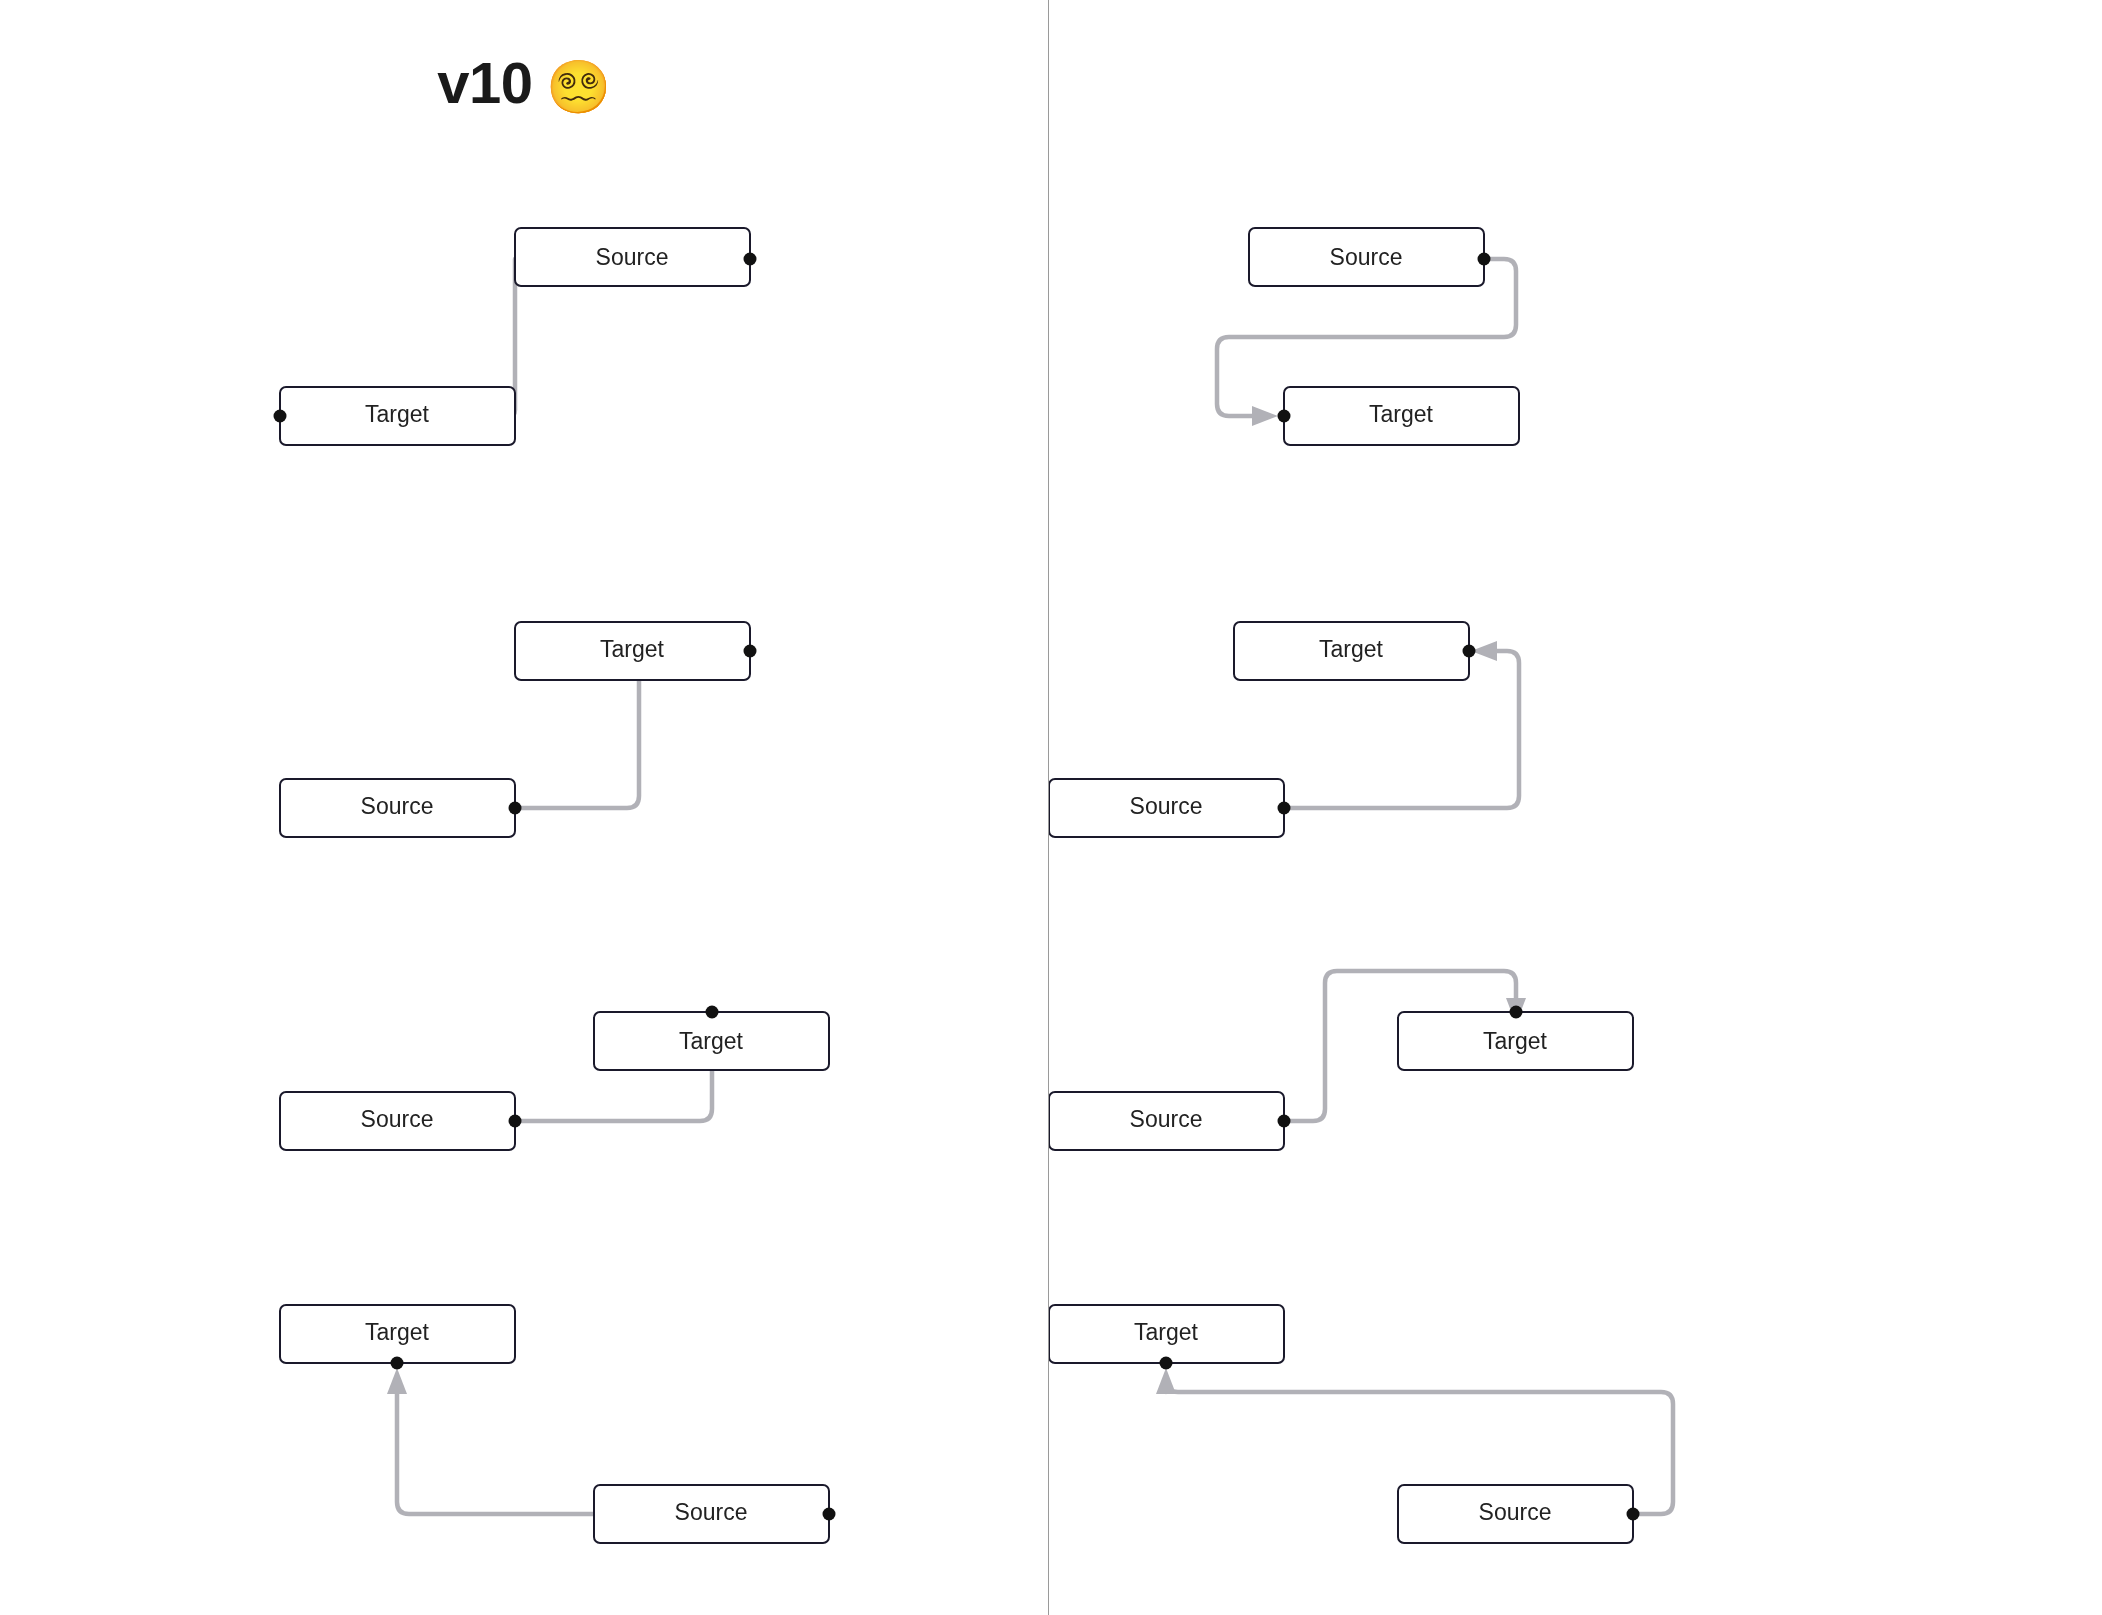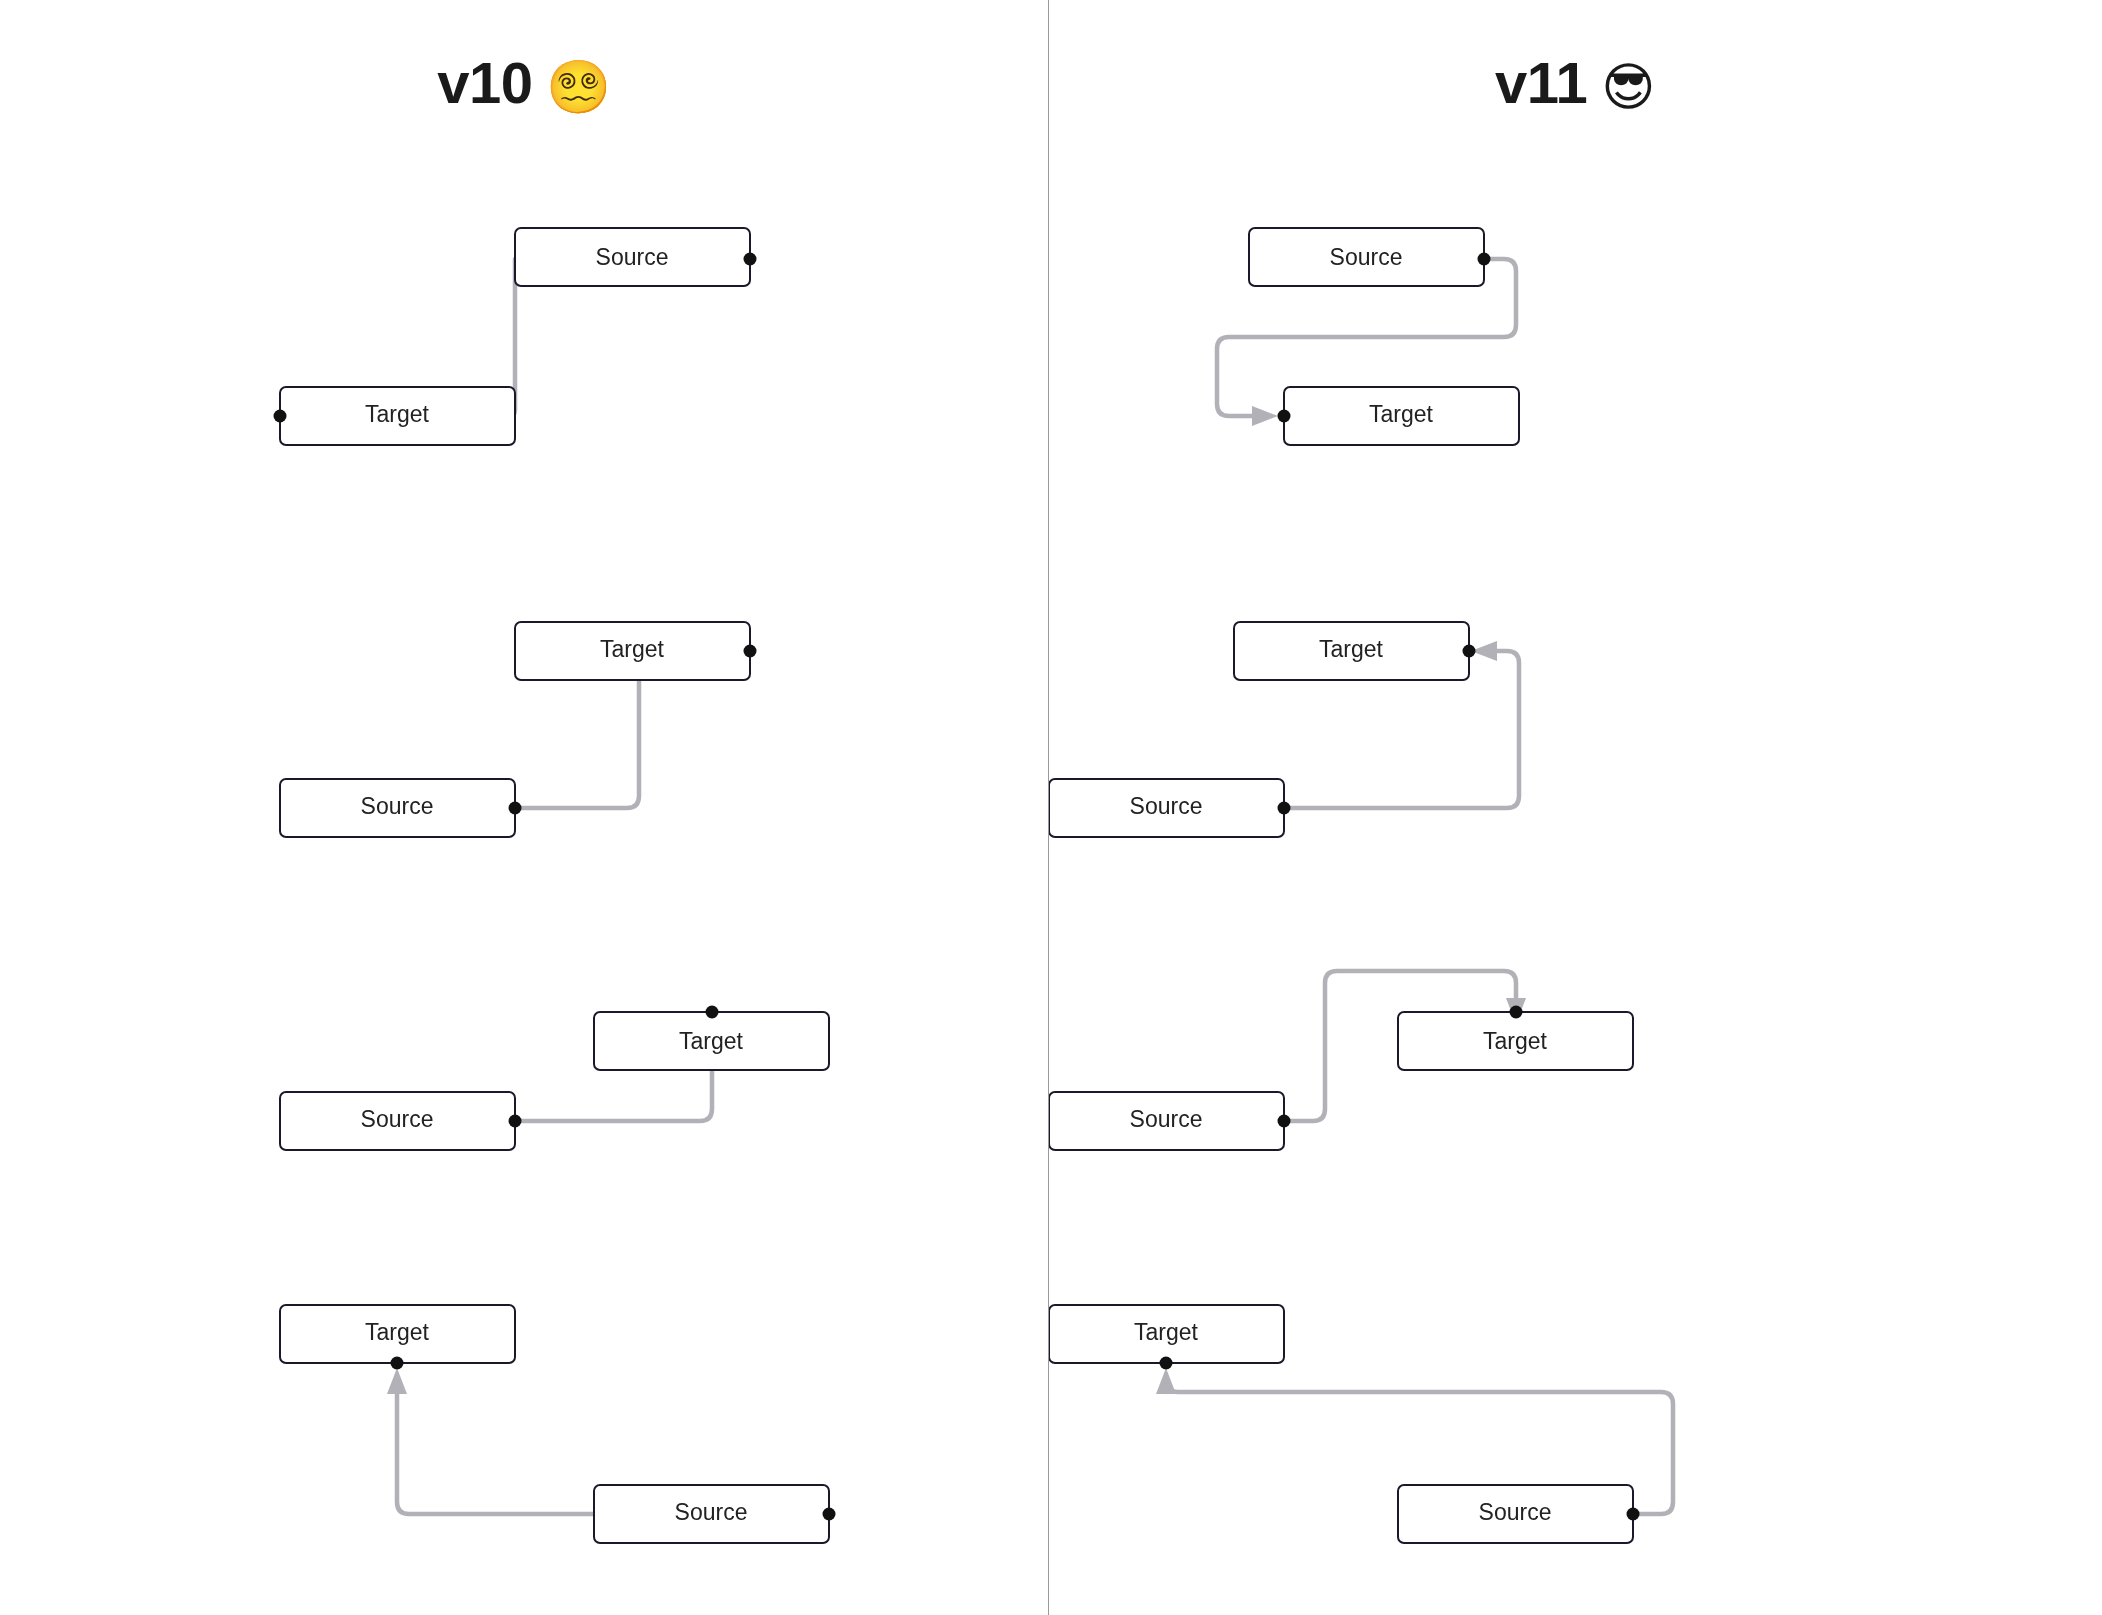--- a/index.html
+++ b/index.html
@@ -188,23 +188,20 @@
           <text class="node-label" x="711" y="1514">Source</text>
           <circle class="handle-dot" cx="829" cy="1514" r="6.5"></circle>
         </g>
       </g>
 
     </svg>
   </div>
 
   <div class="panel panel-right">
 
-    <div class="panel-title">
-      <span>v11</span><span class="emoji">😎</span>
-    </div>
 
     <svg class="stage" viewBox="0 0 1054 1615" width="1054" height="1615">
 
       <g>
         <path class="edge-path" d="M 436 259 L 456 259 Q 468 259 468 271 L 468 325 Q 468 337 456 337
                  L 181 337 Q 169 337 169 349 L 169 404 Q 169 416 181 416 L 206 416"></path>
         <polygon class="arrow-head" points="230,416 204,406 204,426"></polygon>
 
         <g>
           <rect class="node-rect" x="201" y="228" width="235" height="58" rx="6"></rect>

